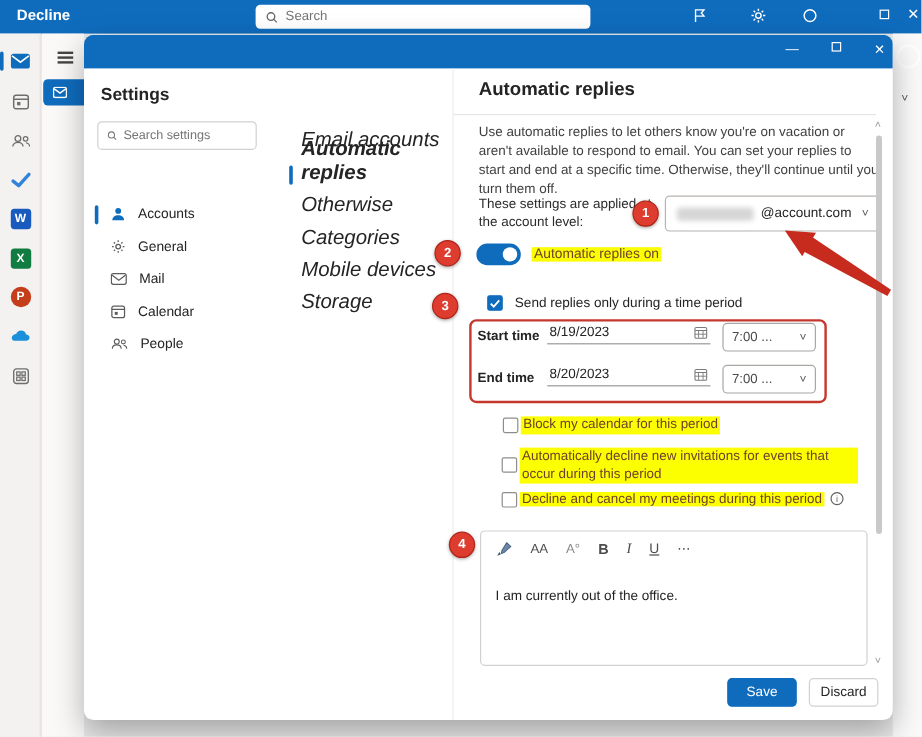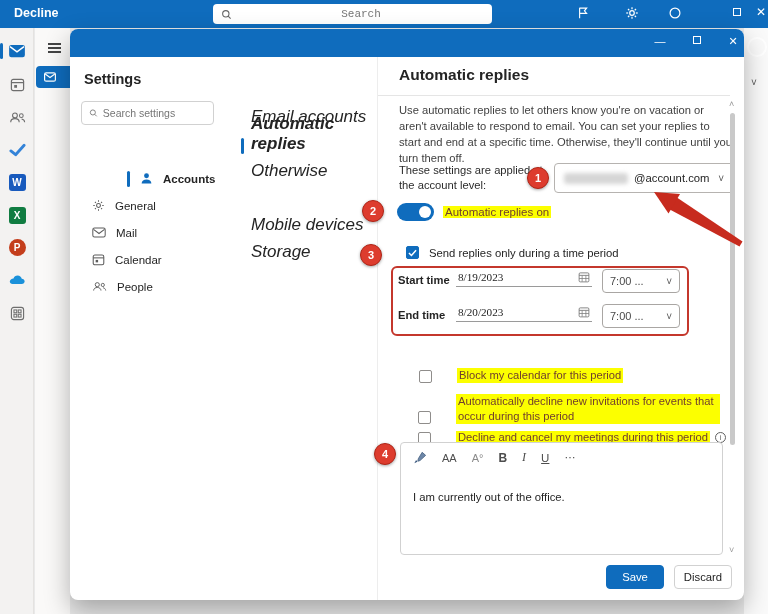--- a/index.html
+++ b/index.html
@@ -5,21 +5,21 @@
   * { margin:0; padding:0; box-sizing:border-box; }
   html,body { width:768px; height:614px; overflow:hidden; }
   body { font-family:"Liberation Sans", sans-serif; background:#e9e9e9; position:relative; }
   #screen { position:absolute; inset:0; }
 
   
   .topbar { position:absolute; left:0; top:0; width:768px; height:28px; background:#0f6cbd; }
   .app-title { position:absolute; left:14px; top:6px; color:#fff; font-size:12.5px; font-weight:bold; }
   .top-search { position:absolute; left:213px; top:4px; width:279px; height:20px; background:#fff; border-radius:4px; display:flex; align-items:center; padding:0 8px; gap:6px; }
   .top-search svg { flex:0 0 auto; }
-  .top-search input { border:none; outline:none; font-size:11px; color:#555; width:100%; background:transparent; font-family:Liberation Mono, monospace;text-align:center; }
+  .top-search input { border:none; outline:none; font-size:11px; color:#555; width:100%; background:transparent; font-family:Liberation Sans, sans-serif; }
   .tb-ico { position:absolute; top:6px; color:#fff; }
   .winbtn { position:absolute; top:5px; color:#fff; font-size:12px; width:16px; text-align:center; }
   .maxbox { display:inline-block; width:8px; height:8px; border:1px solid #fff; }
 
   
   .rail { position:absolute; left:0; top:28px; width:34px; height:586px; background:#f3f2f1; border-right:1px solid #e4e2e0; }
   .rail-item { position:absolute; left:0; width:34px; height:26px; display:flex; align-items:center; justify-content:center; }
   .rail-sel { position:absolute; left:0; top:5px; width:3px; height:16px; background:#0f6cbd; border-radius:2px; }
   .doc-tile { width:17px; height:17px; border-radius:3px; color:#fff; font-size:10px; font-weight:bold; display:flex; align-items:center; justify-content:center; }
 
@@ -37,21 +37,21 @@
   .dlg-titlebar { position:absolute; left:0; top:0; width:100%; height:28px; background:#0f6cbd; }
   .dlg-btn { position:absolute; top:6px; color:#fff; font-size:11px; width:18px; text-align:center; }
 
   
   .nav1 { position:absolute; left:0; top:28px; width:165px; height:543px; }
   .settings-title { position:absolute; left:14px; top:14px; font-size:14.5px; font-weight:bold; color:#242424; }
   .settings-search { position:absolute; left:11px; top:44px; width:133px; height:24px; border:1px solid #d1d1d1; border-radius:4px; display:flex; align-items:center; padding:0 7px; gap:5px; background:#fff; }
   .settings-search input { border:none; outline:none; font-size:10.5px; color:#616161; width:100%; background:transparent; font-family:inherit; }
   .nav1-item { position:absolute; left:0; width:165px; height:27px; display:flex; align-items:center; padding-left:22px; gap:10px; font-size:11.5px; color:#242424; cursor:pointer; }
   .nav1-item .bar { position:absolute; left:9px; width:3px; height:16px; background:#0f6cbd; border-radius:2px; }
-  .nav1-item.active { font-weight:bold;margin-left:48px; }
+  .nav1-item.active { font-weight:normal; }
   .nav1-item .nicon { color:#5c5c5c; display:flex; }
   .nav1-item.active .nicon { color:#0f6cbd; }
 
   
   .nav2 { position:absolute; left:165px; top:28px; width:142px; height:543px; }
   .nav2-item { position:absolute; left:0; width:142px; height:27px; display:flex; align-items:flex-end; padding-left:16px; font-size:17px; color:#242424; cursor:pointer;font-style:italic; }
   .nav2-item .bar { position:absolute; left:6px; width:3px; height:16px; background:#0f6cbd; border-radius:2px; }
   .nav2-item.active { font-weight:bold; }
 
   
@@ -69,25 +69,25 @@
   .toggle .knob { position:absolute; right:3px; top:3px; width:12px; height:12px; background:#fff; border-radius:50%; }
   .hl { background:#fcff00; color:#71402c; padding:0 2px; }
   .toggle-label { position:absolute; left:65px; top:149px; font-size:11.5px; }
 
   .cbx { width:13px; height:13px; border:1px solid #8f8d8b; border-radius:2px; background:#fff; flex:0 0 auto; }
   .cbx.checked { background:#0f6cbd; border-color:#0f6cbd; display:flex; align-items:center; justify-content:center; }
   .row-period { position:absolute; left:28px; top:189px; display:flex; align-items:center; gap:10px; font-size:11.3px; color:#242424; }
 
   .red-box { position:absolute; left:13px; top:209px; width:298px; height:70px; border:2px solid #c4372c; border-radius:6px; }
   .time-label { position:absolute; font-size:11.2px; font-weight:600; color:#242424; }
-  .date-field { position:absolute; width:136px; border-bottom:1px solid #9a9a9a; font-size:11.2px; color:#242424; display:flex; align-items:center; padding:0 2px 3px 2px; cursor:text;font-family:Liberation Serif, serif; }
+  .date-field { position:absolute; width:136px; border-bottom:1px solid #9a9a9a; font-size:11.2px; color:#242424; display:flex; align-items:center; padding:0 2px 3px 2px; cursor:text; }
   .date-field svg { margin-left:auto; }
   .time-dd { position:absolute; width:78px; height:24px; border:1px solid #a9a6a3; border-radius:4px; background:#fff; display:flex; align-items:center; padding:0 7px; font-size:11px; color:#4a4a4a; cursor:pointer; }
 
-  .opt-row { position:absolute; display:flex; gap:25px; font-size:11.2px; line-height:1.32; align-items:flex-end;margin-top:21px; }
+  .opt-row { position:absolute; display:flex; gap:2px; font-size:11.2px; line-height:1.32; align-items:center; }
   .opt-row .cbx { margin-top:0; cursor:pointer; }
   .info-i { display:inline-block; width:11px; height:11px; border:1px solid #616161; border-radius:50%; color:#616161; font-size:7.5px; line-height:10px; text-align:center; margin-left:5px; vertical-align:1px; }
 
   .editor { position:absolute; left:22px; top:385px; width:323px; height:113px; border:1px solid #d1d1d1; border-radius:4px; background:#fff; }
   .ed-toolbar { position:absolute; left:12px; top:7px; display:flex; align-items:center; gap:15px; color:#4d4d4d; }
   .ed-btn { font-size:11px; cursor:pointer; display:flex; align-items:flex-start; }
   .ed-b { font-weight:bold; font-size:12px; }
   .ed-i { font-style:italic; font-family:"Liberation Serif", serif; font-size:12px; }
   .ed-u { text-decoration:underline; font-size:11.5px; }
   .ed-text { position:absolute; left:12px; top:48px; font-size:11.3px; color:#242424; }
@@ -296,20 +296,23 @@
       <div class="nav2-item" style="top:43px">
           <span>Email accounts</span>
         </div>
       <div class="nav2-item active" style="top:70px">
           <span class="bar"></span>
           <span>Automatic replies</span>
         </div>
       <div class="nav2-item" style="top:97px">
           <span>Otherwise</span>
         </div>
+      <div class="nav2-item" style="top:124px">
+          <span>Categories</span>
+        </div>
       <div class="nav2-item" style="top:151px">
           <span>Mobile devices</span>
         </div>
       <div class="nav2-item" style="top:178px">
           <span>Storage</span>
         </div>
     </div>
 
     <div class="main">
       <div class="main-title">Automatic replies</div>

